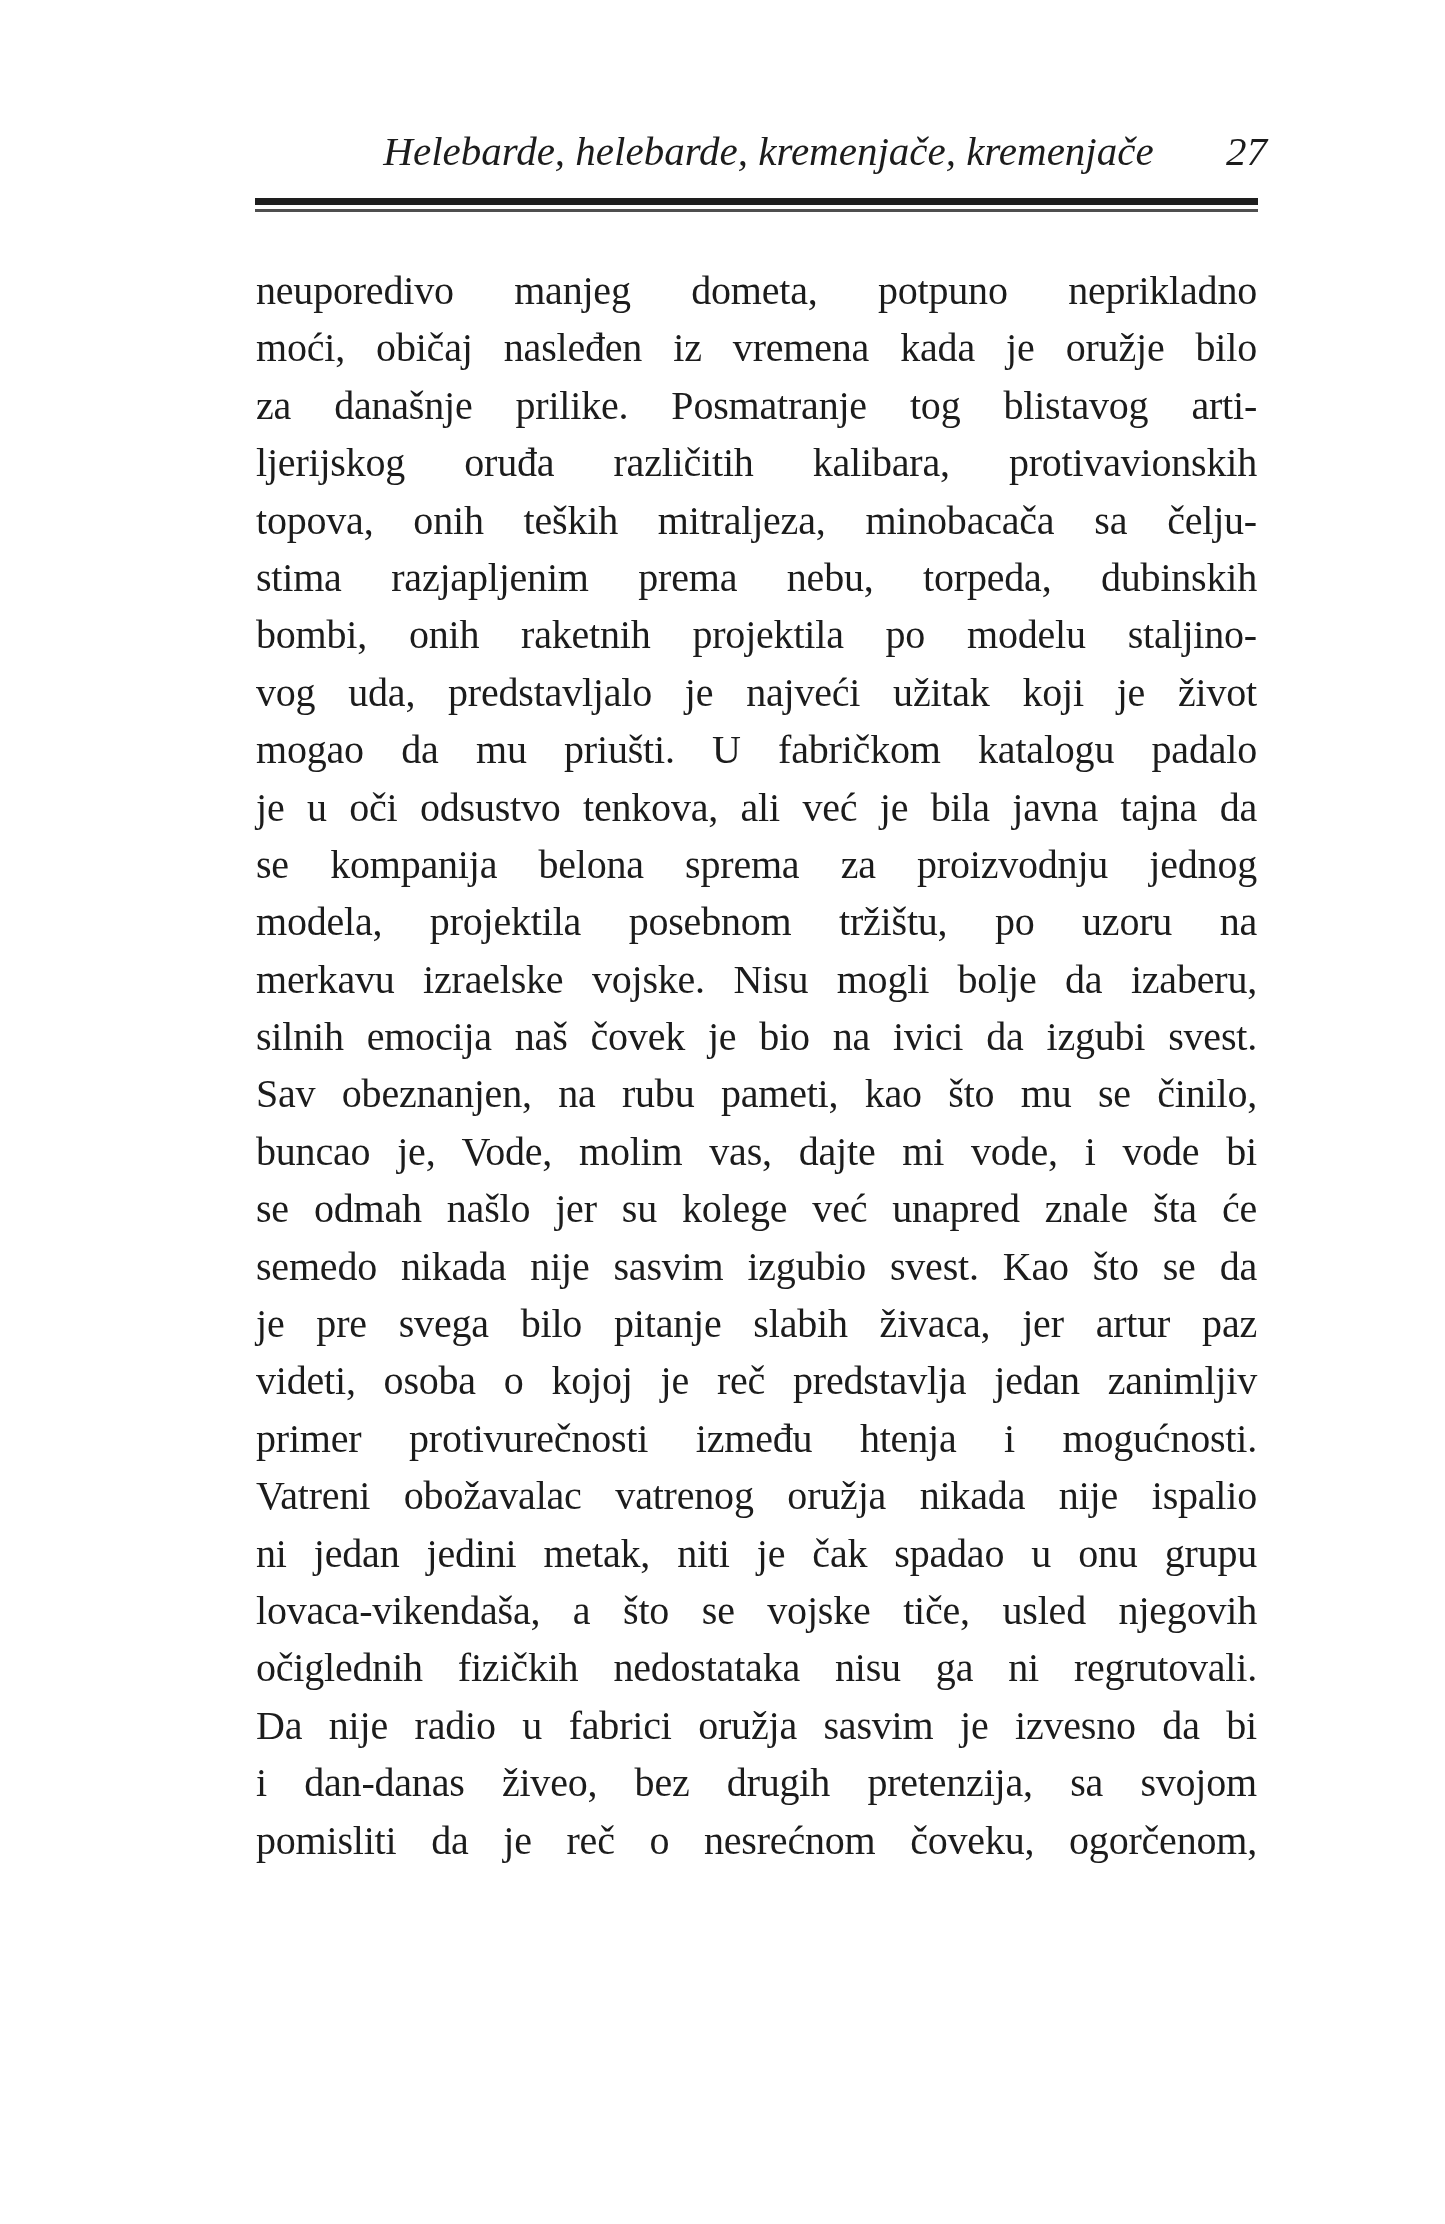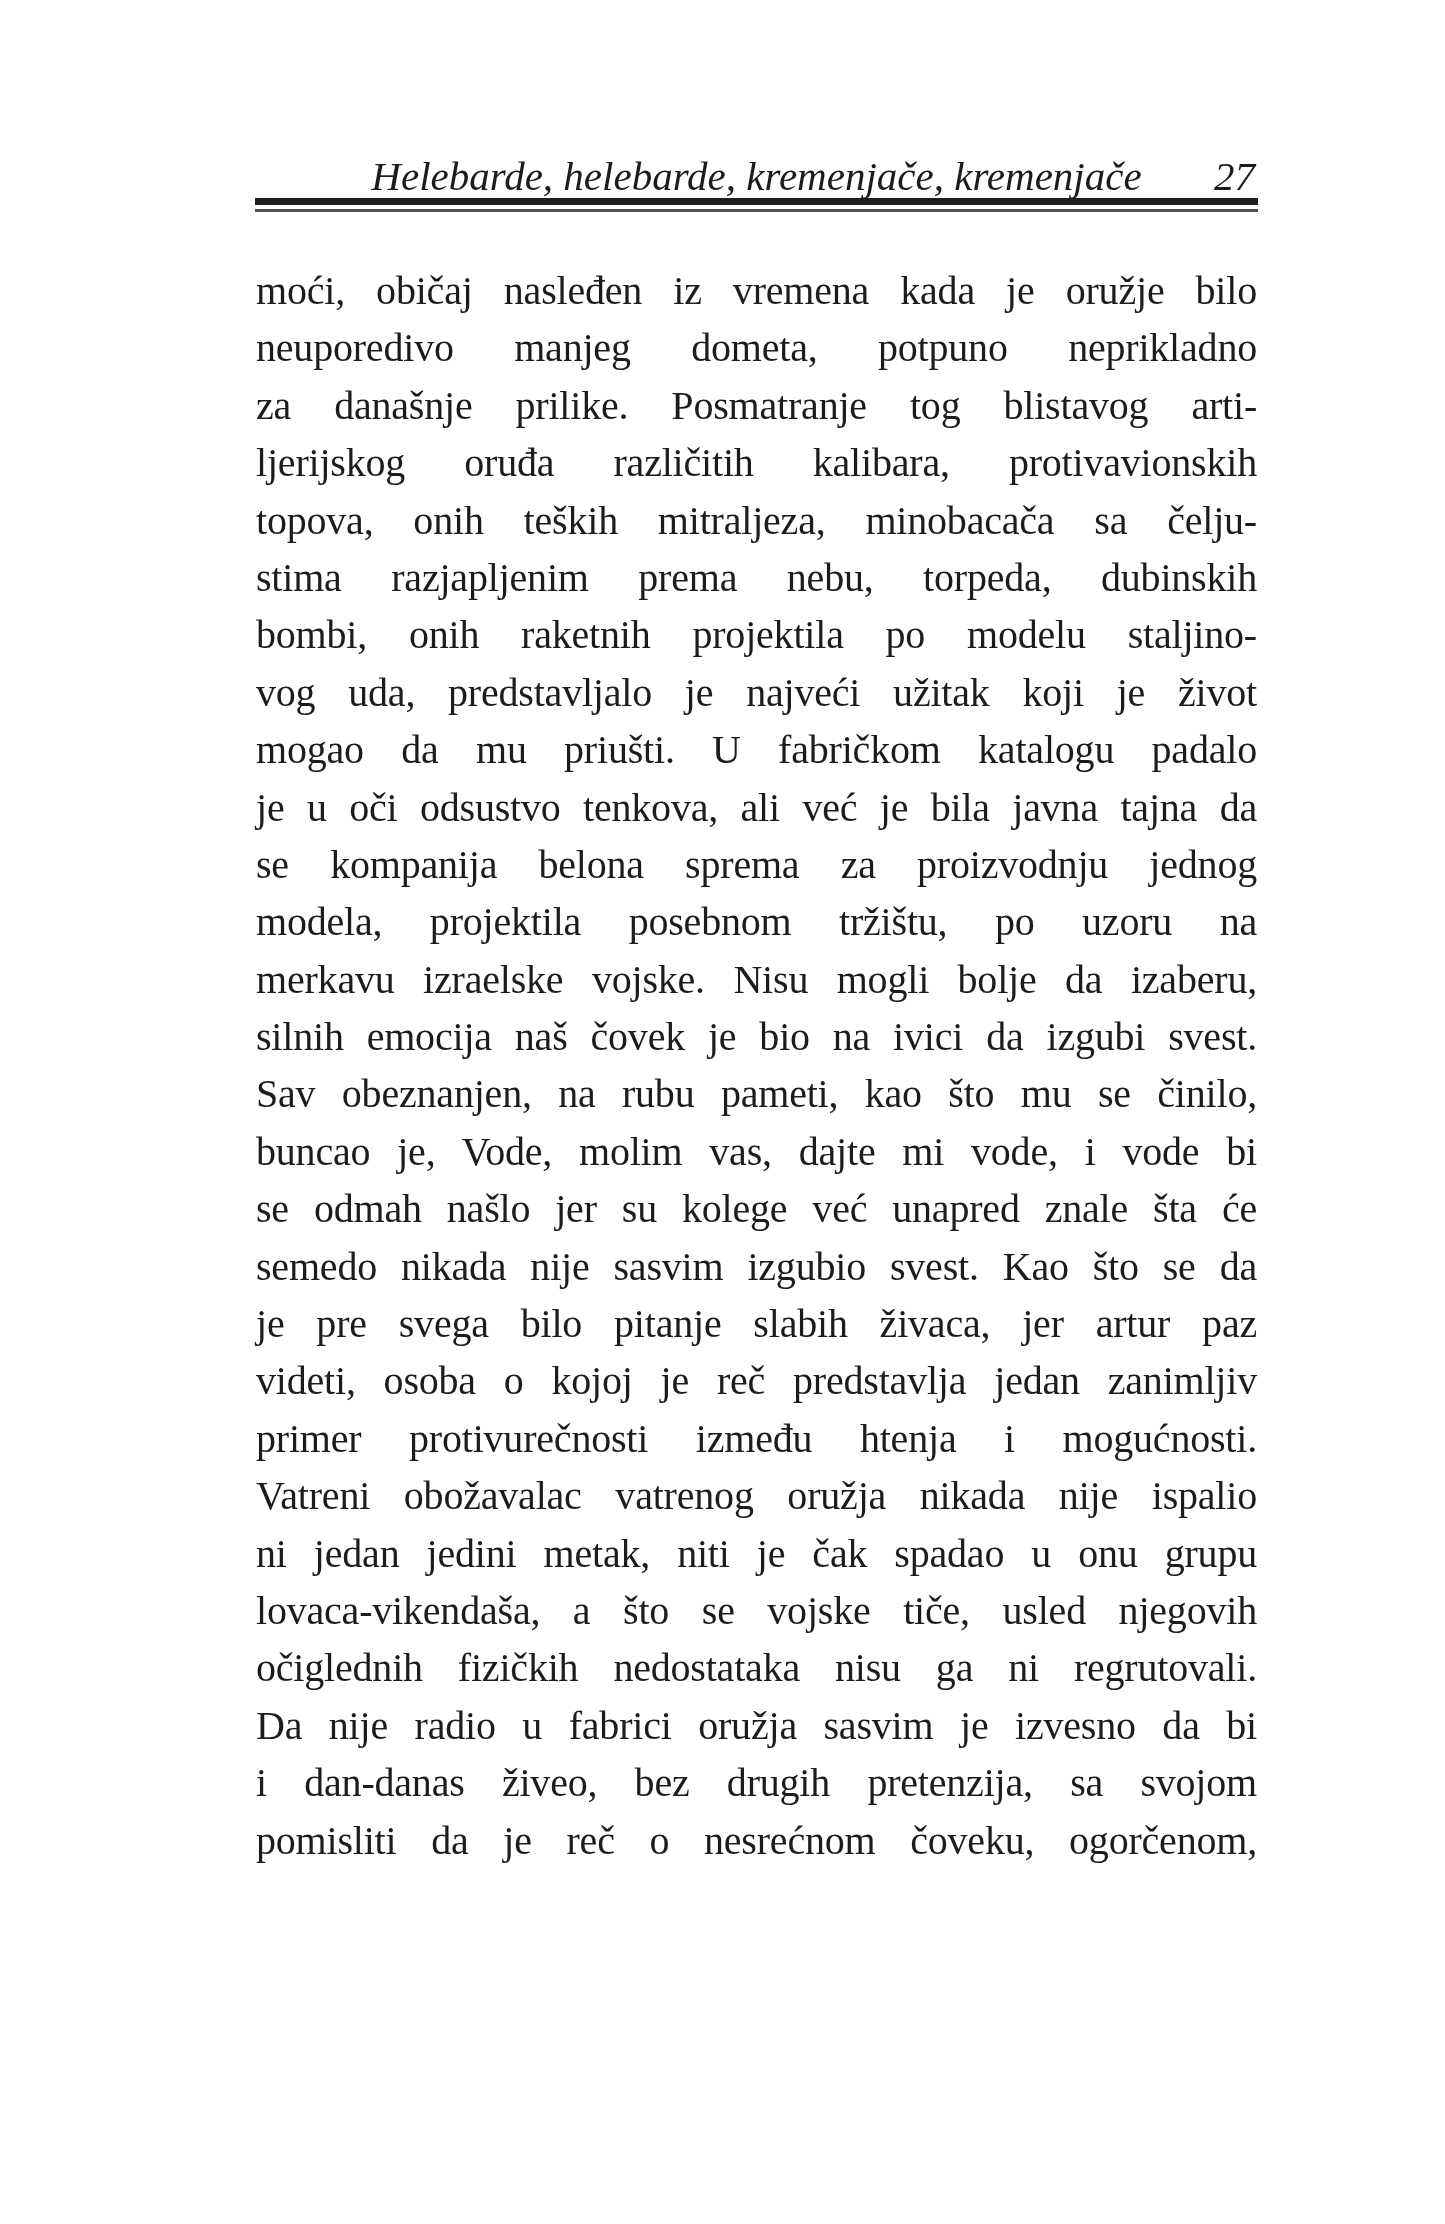--- a/index.html
+++ b/index.html
@@ -14,29 +14,28 @@
     position: relative;
     width: 1445px;
     height: 2224px;
     background: var(--paper);
     color: var(--ink);
     font-family: "Liberation Serif", "DejaVu Serif", serif;
     overflow: hidden;
   }
   .running-head {
     position: absolute;
-    left: 256px;
+    left: 268px;
     top: 122px;
     width: 1001px;
     height: 58px;
     font-style: italic;
     font-size: 41px;
     line-height: 58px;
     white-space: nowrap;
-    margin-top: 25px;
   }
   .head-title {
     text-align: center;
     width: 100%;
   }
   .page-number {
     position: absolute;
     right: 2px;
     top: 0;
     line-height: 58px;
@@ -89,22 +88,22 @@
     <div class="head-title">Helebarde, helebarde, kremenjače, kremenjače</div>
     <div class="page-number">27</div>
   </header>
 
   <div class="head-rule">
     <div class="thick"></div>
     <div class="thin"></div>
   </div>
 
   <main class="body-text">
+    <div class="line">neuporedivo manjeg dometa, potpuno neprikladno</div>
     <div class="line">moći, običaj nasleđen iz vremena kada je oružje bilo</div>
-    <div class="line">neuporedivo manjeg dometa, potpuno neprikladno</div>
     <div class="line">za današnje prilike. Posmatranje tog blistavog arti-</div>
     <div class="line">ljerijskog oruđa različitih kalibara, protivavionskih</div>
     <div class="line">topova, onih teških mitraljeza, minobacača sa čelju-</div>
     <div class="line">stima razjapljenim prema nebu, torpeda, dubinskih</div>
     <div class="line">bombi, onih raketnih projektila po modelu staljino-</div>
     <div class="line">vog uda, predstavljalo je najveći užitak koji je život</div>
     <div class="line">mogao da mu priušti. U fabričkom katalogu padalo</div>
     <div class="line">je u oči odsustvo tenkova, ali već je bila javna tajna da</div>
     <div class="line">se kompanija belona sprema za proizvodnju jednog</div>
     <div class="line">modela, projektila posebnom tržištu, po uzoru na</div>

